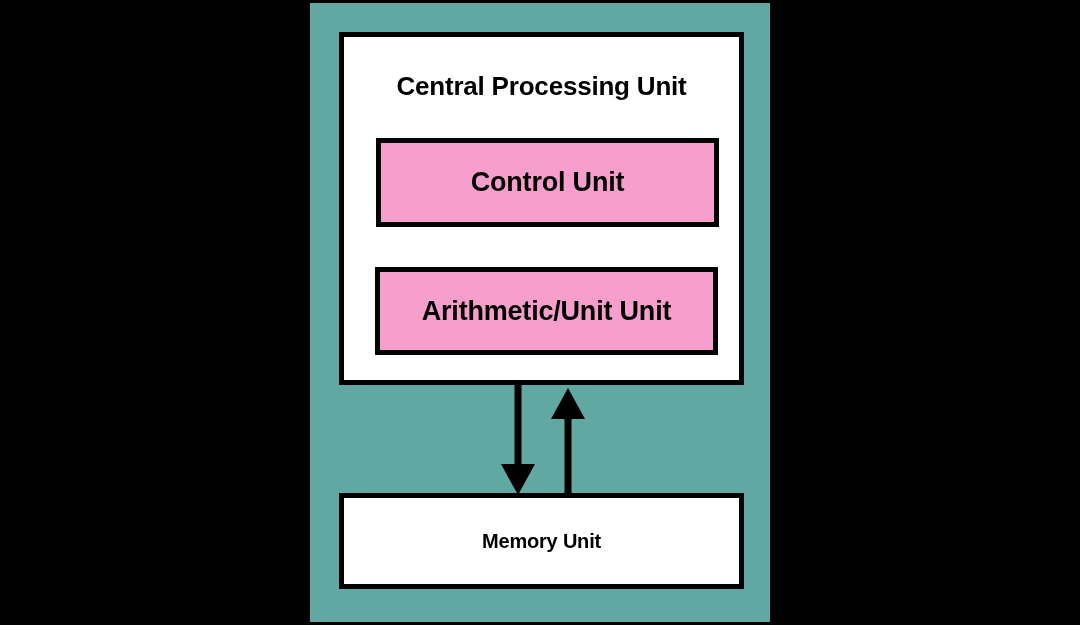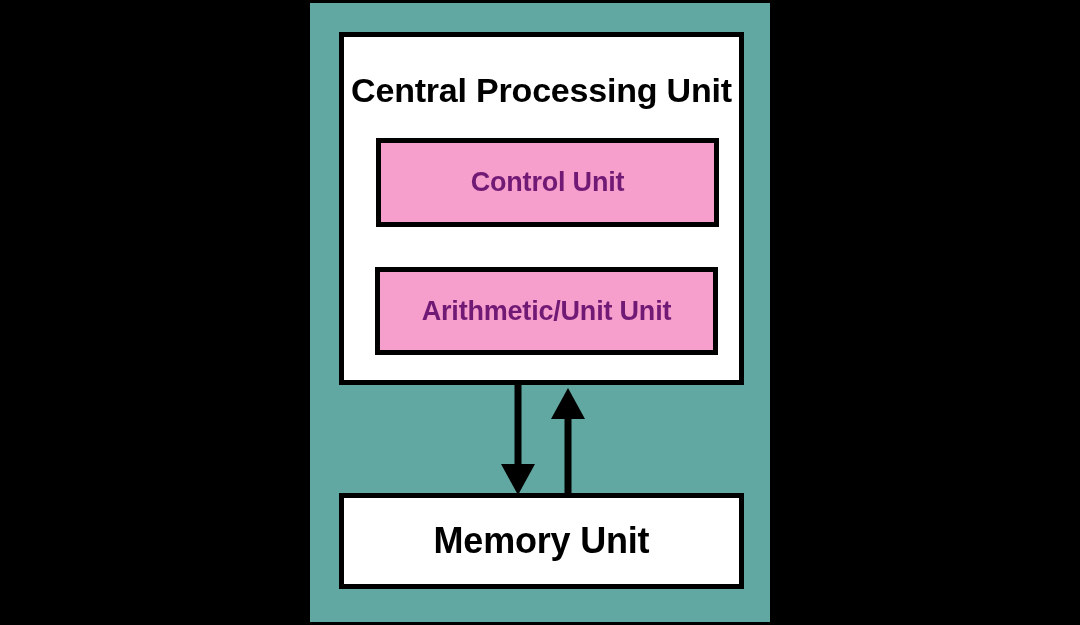--- a/index.html
+++ b/index.html
@@ -49,21 +49,21 @@
     background: #ffffff;
     display: block;
   }
 
   .cpu-title {
     position: absolute;
     left: 0;
     right: 0;
     top: 34px;
     text-align: center;
-    font-size: 34px;
+    font-size: 26px;
     font-weight: bold;
     color: #000000;
     letter-spacing: -0.2px;
   }
 
   .control-unit {
     left: 32px;
     top: 101px;
     width: 343px;
     height: 89px;
@@ -74,36 +74,36 @@
     left: 31px;
     top: 230px;
     width: 343px;
     height: 88px;
     background: #f79fcc;
   }
 
   .unit-label {
     font-size: 27px;
     font-weight: bold;
-    color: #701a75;
+    color: #000000;
     letter-spacing: -0.2px;
     text-align: center;
     line-height: 1;
   }
 
   .memory-block {
     left: 29px;
     top: 490px;
     width: 405px;
     height: 96px;
     background: #ffffff;
   }
 
   .memory-label {
-    font-size: 36px;
+    font-size: 20px;
     font-weight: bold;
     color: #000000;
     letter-spacing: -0.2px;
   }
 
   
   .arrow {
     position: absolute;
   }
 

